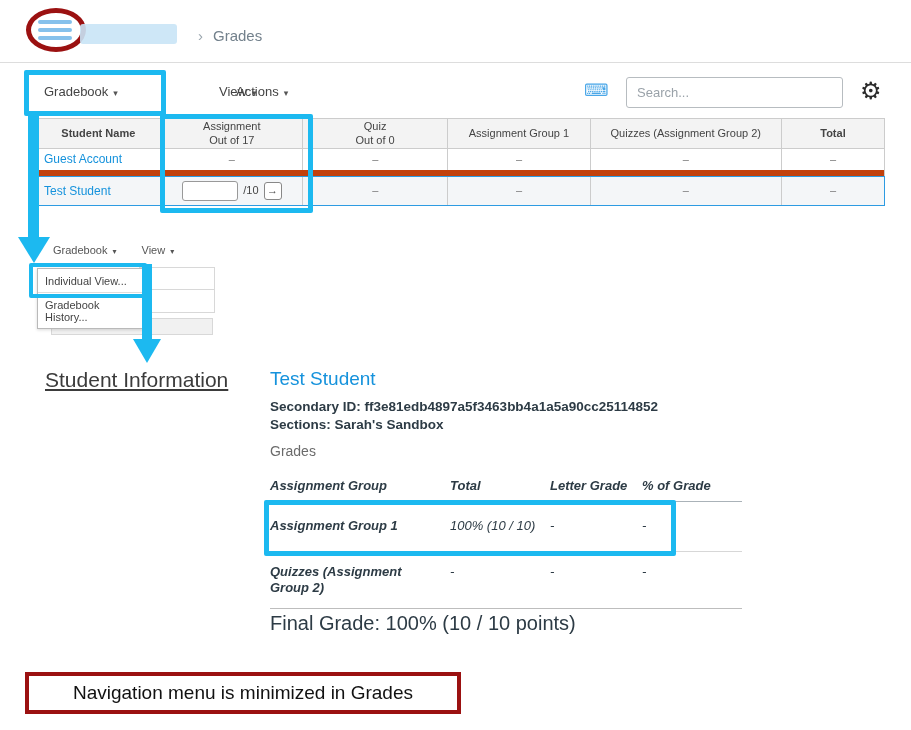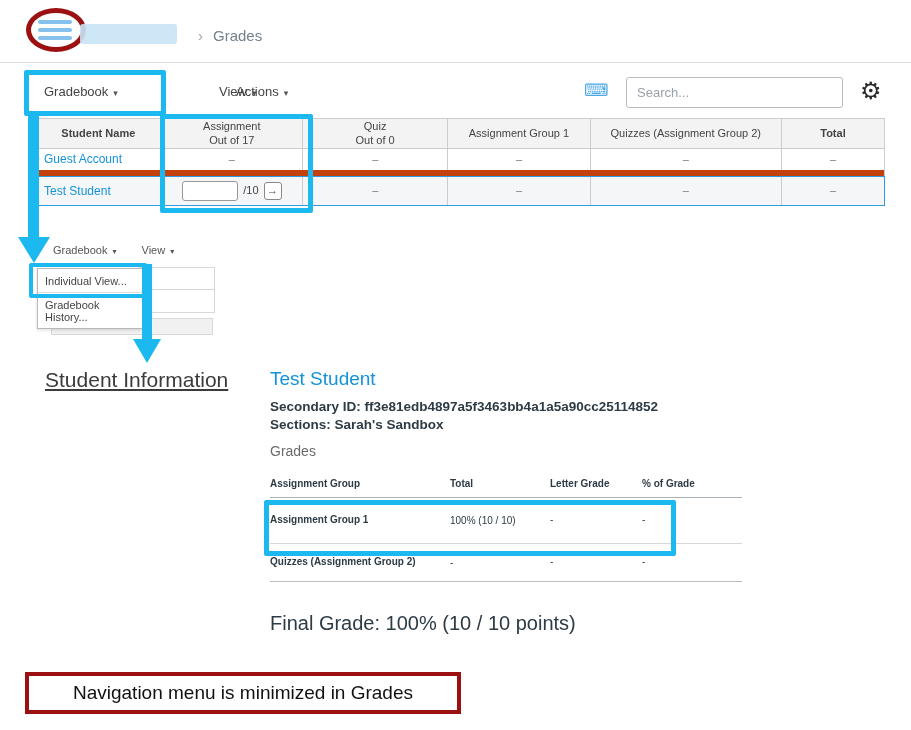--- a/index.html
+++ b/index.html
@@ -70,21 +70,21 @@
   .dropdown .item + .item { border-top:1px solid #ddd; }
   .mini-hl { left:29px; top:263px; width:118px; height:35px; border-width:4px; }
 
   
   .si-heading { left:45px; top:368px; font-size:21px; color:#3b3b3b;text-decoration:underline; }
   .sp-name { left:270px; top:368px; font-size:19px; color:#1592dc; }
   .sp-id { left:270px; top:399px; font-size:13.5px; font-weight:bold; }
   .sp-sections { left:270px; top:417px; font-size:13.5px; font-weight:bold; }
   .sp-grades { left:270px; top:443px; font-size:14px; color:#6b6b6b; }
 
-  .stable { left:270px; top:474px; width:472px; font-size:10px; }
+  .stable { left:270px; top:474px; width:472px; font-size:13px;font-style:italic; }
   .srow { display:flex; }
   .scell { padding:4px 6px 4px 0; }
   .s0{width:180px;} .s1{width:100px;} .s2{width:92px;} .s3{width:100px;}
   .shead { font-weight:bold; border-bottom:1px solid #aab2b8; }
   .shead .scell { padding-bottom:8px; }
   .sbody1 { border-bottom:1px solid #d7d7d7; }
   .sbody1 .scell { padding-top:16px; padding-bottom:16px; }
   .sbody2 { border-bottom:1px solid #bdbdbd; }
   .sbody2 .scell { padding-top:12px; padding-bottom:12px; }
   .sgroup { font-weight:bold; line-height:1.25; }

